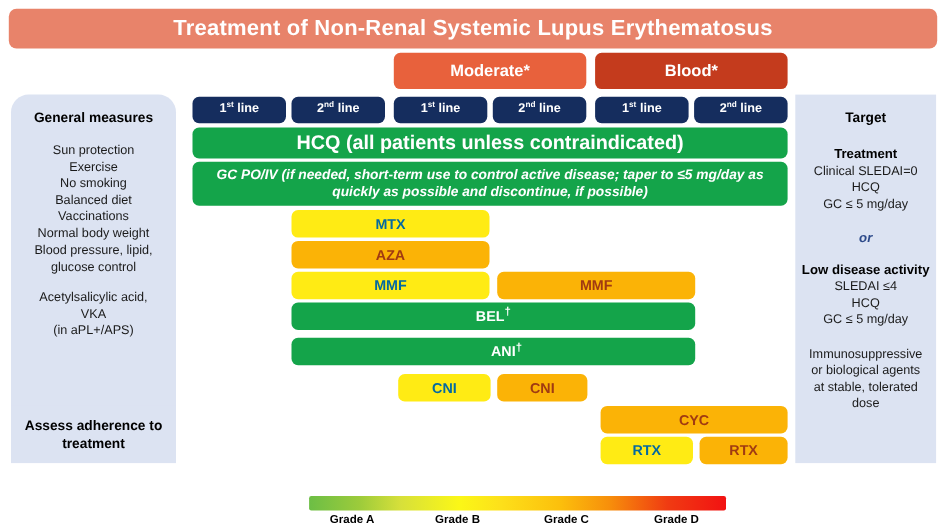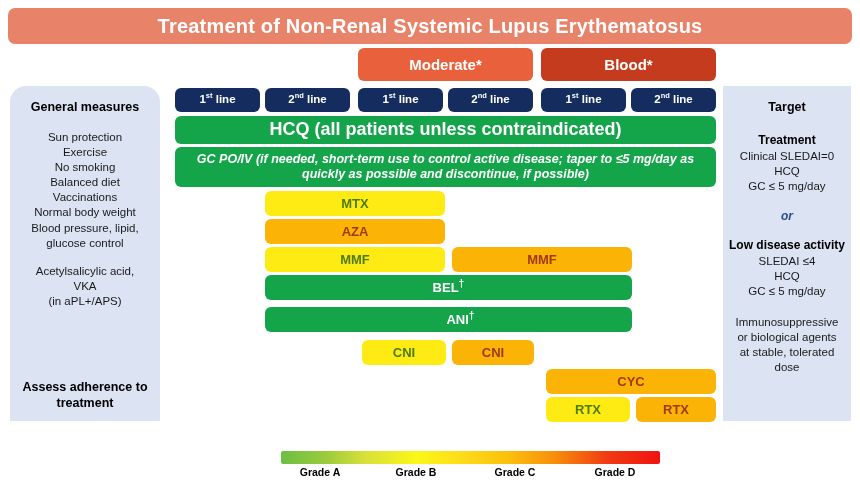--- a/index.html
+++ b/index.html
@@ -95,21 +95,21 @@
     text-align: center;
     box-sizing: border-box;
     padding: 0 4px;
   }
   .bar-label { line-height: 1.2; }
 
   .cat-bar  { font-size: 15px; font-weight: bold; color: #ffffff; }
   .line-bar { font-size: 11.5px; font-weight: bold; color: #ffffff; background: #152d5e; }
   .green-bar{ font-size: 18px;  font-weight: bold; color: #ffffff; background: #14a44a; }
   .green-bar.small { font-size: 12.5px; }
-  .drug-yellow { background: #ffeb14; color: #4d7c0f; font-size: 13px; font-weight: bold; }
+  .drug-yellow { background: #ffeb14; color: #0369a1; font-size: 13px; font-weight: bold; }
   .drug-orange { background: #fbb306; color: #a03a12; font-size: 13px; font-weight: bold; }
   .drug-green  { background: #14a44a; color: #ffffff; font-size: 13px; font-weight: bold; }
 
   sup { font-size: 0.65em; vertical-align: super; line-height: 0; }
   .dagger { font-size: 0.8em; vertical-align: super; line-height: 0; }
 
   
   #legend-gradient {
     position: absolute;
     left: 281px;

